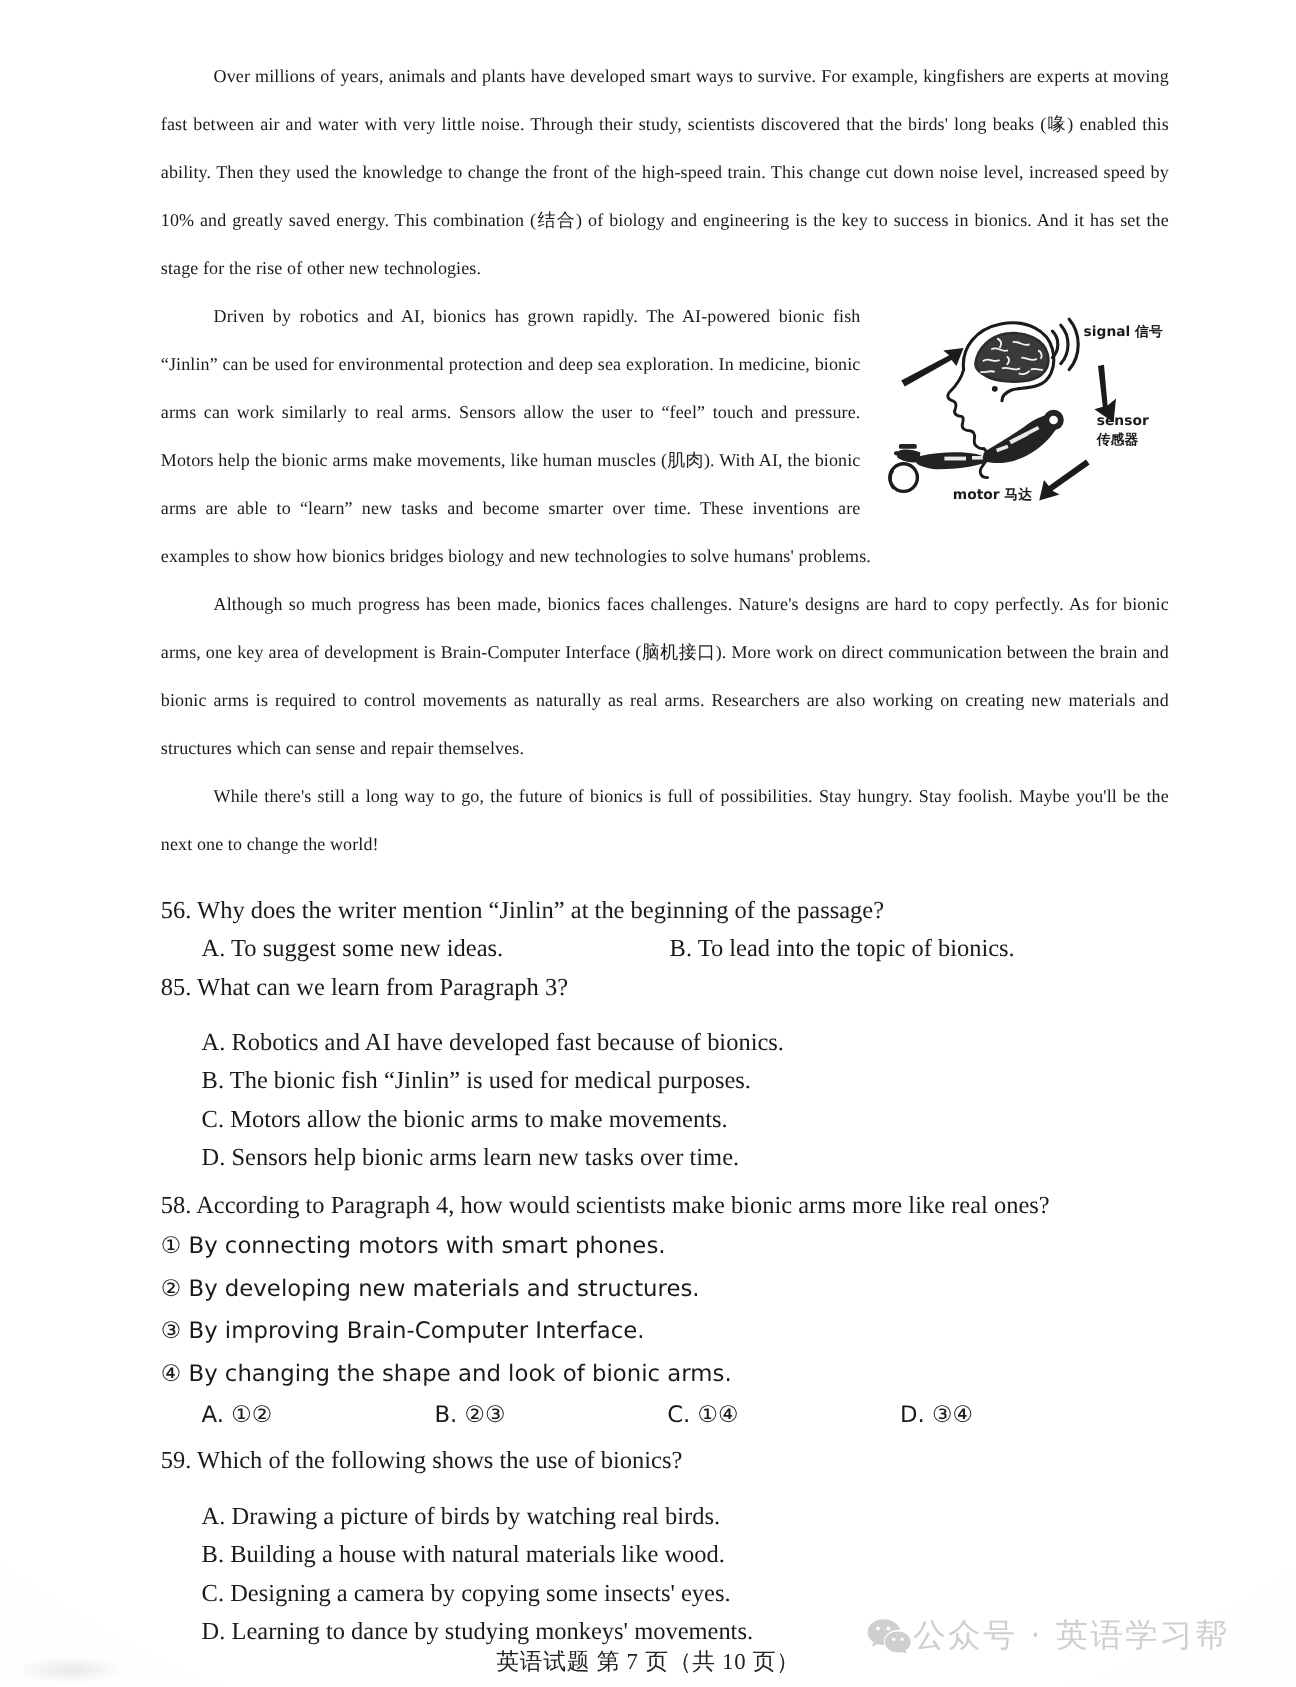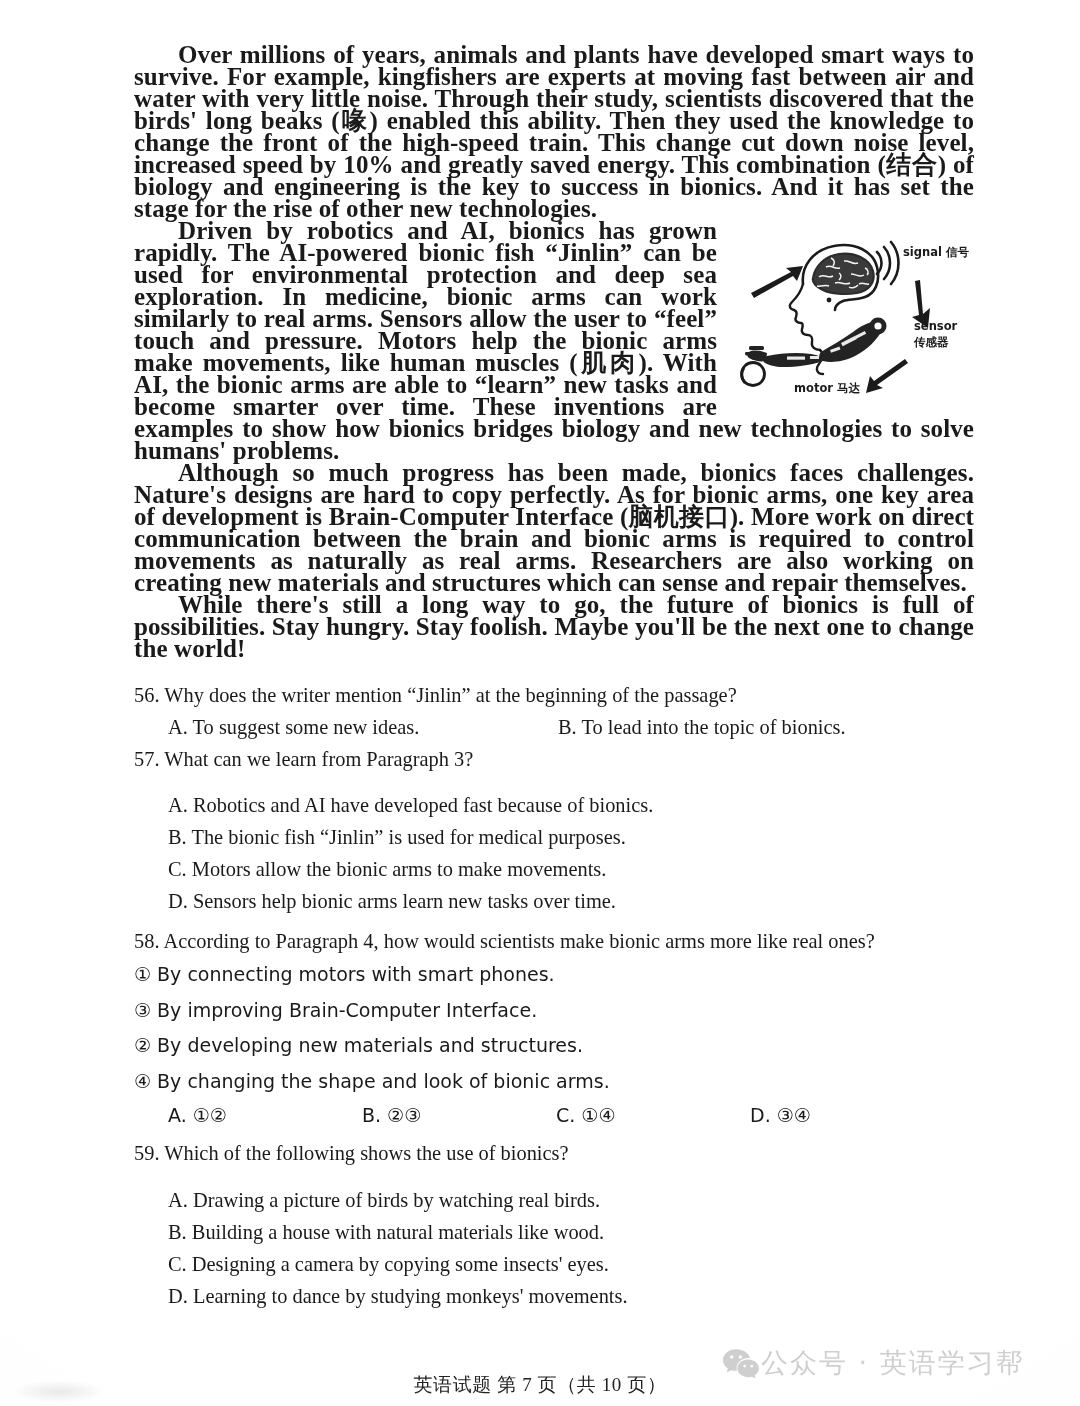--- a/index.html
+++ b/index.html
@@ -23,27 +23,26 @@
     pointer-events:none;
   }
   .content{
     position:absolute;
     left:134px; top:44px; width:840px;
   }
 
   
   p.para{
     margin:0 0 0 0;
-    font-size:25px;
-    line-height:22px;
+    font-size:15px;
+    line-height:40px;
     text-align:justify;
     text-justify:inter-word;
     text-indent:44px;
     letter-spacing:.1px;
-    font-weight:bold;
   }
   .p1{margin-bottom:2px;}
   .p2{margin-bottom:2px;}
   .p3{margin-bottom:2px;}
   .p4{margin-bottom:7px;}
 
   
   .figure{
     float:right;
     width:243px;height:178px;
@@ -239,40 +238,40 @@
       <div class="opts-2col">
         <div class="opt-row">
           <span class="c1">A. To suggest some new ideas.</span>
           <span class="c2">B. To lead into the topic of bionics.</span>
         </div>
       </div>
     </div>
 
     <div class="q" id="q57">
       <span class="q-stem">
-        <span class="q-num">57.</span>
+        <span class="q-num">85.</span>
         <span>What can we learn from Paragraph 3?</span>
       </span>
       <div class="opts-1col">
         <span class="opt-line">A. Robotics and AI have developed fast because of bionics.</span>
         <span class="opt-line">B. The bionic fish “Jinlin” is used for medical purposes.</span>
         <span class="opt-line">C. Motors allow the bionic arms to make movements.</span>
         <span class="opt-line">D. Sensors help bionic arms learn new tasks over time.</span>
       </div>
     </div>
 
     <div class="q" id="q58">
       <span class="q-stem">
         <span class="q-num">58.</span>
         <span>According to Paragraph 4, how would scientists make bionic arms more like real ones?</span>
       </span>
       <div class="opts-circ">
         <span class="circ-line circ">① By connecting motors with smart phones.</span>
+        <span class="circ-line circ">② By developing new materials and structures.</span>
         <span class="circ-line circ">③ By improving Brain-Computer Interface.</span>
-        <span class="circ-line circ">② By developing new materials and structures.</span>
         <span class="circ-line circ">④ By changing the shape and look of bionic arms.</span>
       </div>
       <div class="abcd-row circ">
         <span>A. ①②</span>
         <span>B. ②③</span>
         <span>C. ①④</span>
         <span>D. ③④</span>
       </div>
     </div>
 

